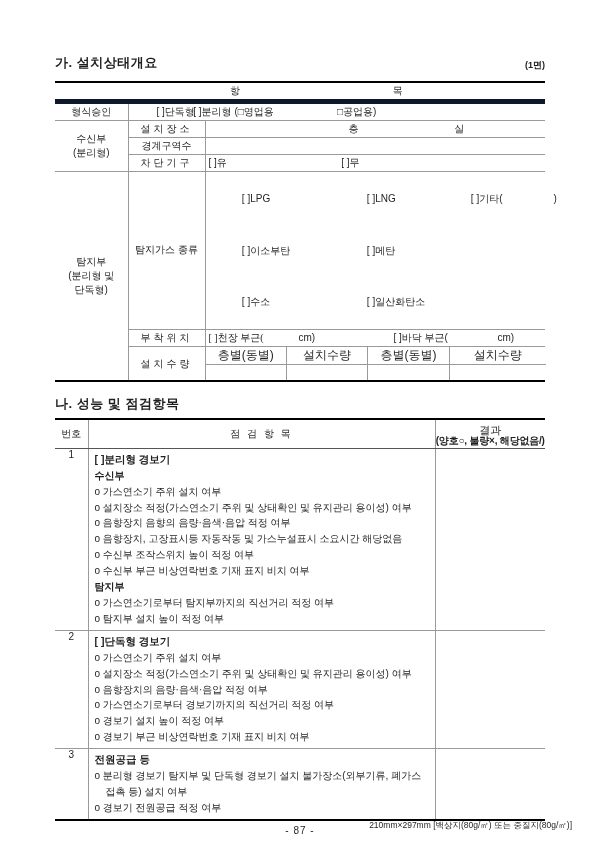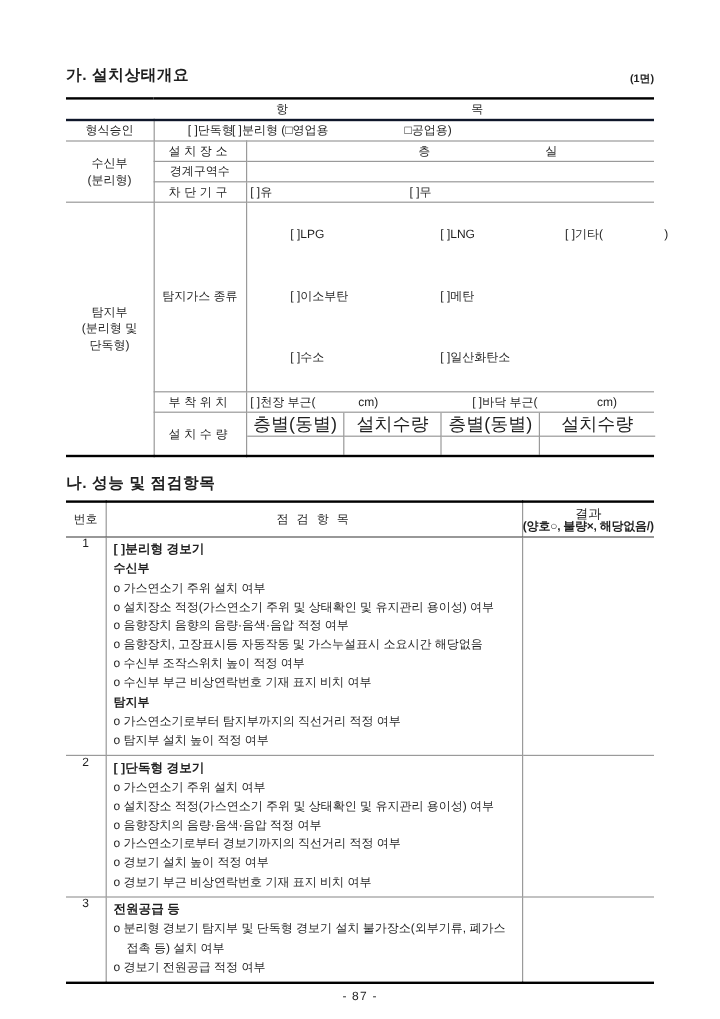--- a/index.html
+++ b/index.html
@@ -21,36 +21,36 @@
   .page-mark { font-size:9px; font-weight:bold; }
 
   table { border-collapse:collapse; width:490px; table-layout:fixed; }
   td { vertical-align:middle; }
 
   
   .t1 { border-top:2px solid #000; border-bottom:2px solid #000; }
   .t1 td { border:1px solid #9a9a9a; font-size:10px; height:16px; padding:1px 3px; }
   .t1 td.el { border-left:none; }
   .t1 td.er { border-right:none; }
-  .t1 tr.hd td { border:none; border-bottom:2px solid #0f172a; height:18px; }
+  .t1 tr.hd td { border:none; border-bottom:5px solid #0f172a; height:18px; }
   .hm { text-align:left; font-size:11px; }
   .hm .hang { display:inline-block; margin-left:172px; }
   .hm .mok  { display:inline-block; margin-left:150px; }
   .lab { text-align:center; }
   .ls2 { letter-spacing:3px; }
   .cont { text-align:left; padding-left:5px; }
   .ib { display:inline-block; white-space:pre; }
   .w59 {width:59px;padding-left:25px;} .w141{width:141px;} .w130{width:130px;}
-  .w125{width:125px;} .w104{width:104px;} .w90{width:90px;} .w95{width:95px;}
+  .w125{width:125px;} .w104{width:104px;} .w90{width:90px;font-family:Liberation Serif, serif;} .w95{width:95px;}
   .gap51{width:51px;}
   .fl1{margin-left:140px;} .fl2{margin-left:93px;}
   .gasline { line-height:17.2px; white-space:pre; }
   .qtycell { padding:0 !important; }
   .qt { width:100%; }
-  .qt td { border:1px solid #9a9a9a; height:16px; text-align:center; font-size:15px; padding:0 2px; }
+  .qt td { border:1px solid #9a9a9a; height:16px; text-align:center; font-size:12px; padding:0 2px; }
   .qt tr:first-child td { border-top:none; }
   .qt tr:last-child td { border-bottom:none; }
   .qt td:first-child { border-left:none; }
   .qt td:last-child { border-right:none; }
 
   
   .secb-head { margin-top:13px; margin-bottom:5px; }
   .t2 { border-top:2px solid #000; border-bottom:2px solid #000; }
   .t2 td { border:1px solid #9a9a9a; font-size:10px; vertical-align:top; }
   .t2 td.el { border-left:none; }
@@ -242,13 +242,14 @@
         </td>
         <td class="er"></td>
       </tr>
 
     </tbody>
       </table>
 
   </div>
 
   <div class="pg-num">- 87 -</div>
+  <div class="paper-spec">210mm×297mm [백상지(80g/㎡) 또는 중질지(80g/㎡)]</div>
 </div>
 
 </body></html>

